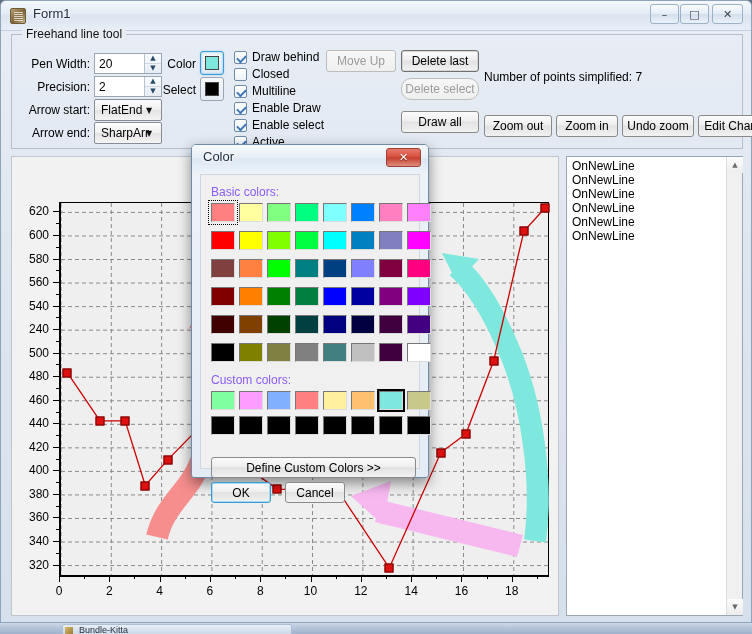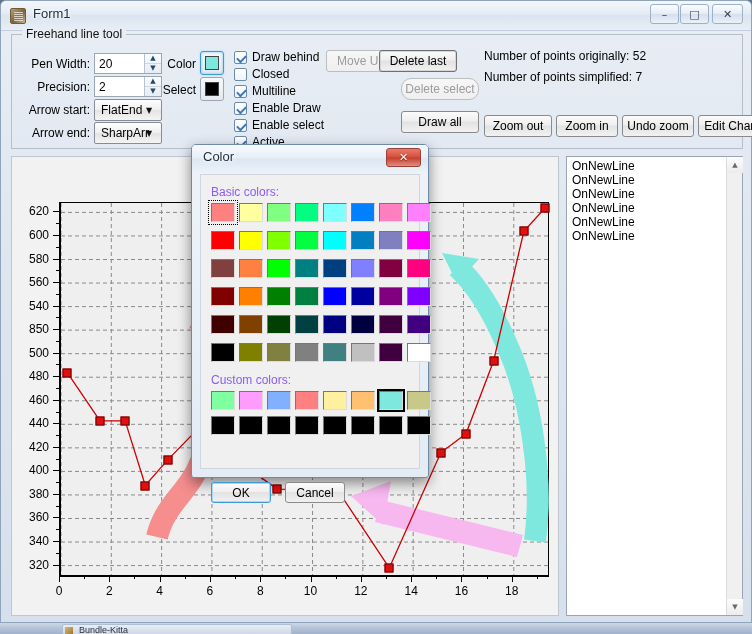--- a/index.html
+++ b/index.html
@@ -336,25 +336,24 @@
           <div class="cbox checked"></div>
           <span>Enable select</span>
         </div>
         <div class="cbrow" style="left: 222px; top: 99px;">
           <div class="cbox checked"></div>
           <span>Active</span>
         </div>
       </div>
 
     <div class="btn disabled" style="left:314px; top:15px; width:70px;">Move Up</div>
-    <div class="btn strong" style="left:367px; top:15px; width:78px;">Delete last</div>
+    <div class="btn strong" style="left:389px; top:15px; width:78px;">Delete last</div>
     <div class="btn disabled" style="left:389px; top:43px; width:78px;border-radius:10px;">Delete select</div>
     <div class="btn" style="left:389px; top:76px; width:78px;">Draw all</div>
 
-    <div class="infotext" style="left:472px; top:14px;">Number of points originally: 52</div>
     <div class="infotext" style="left:472px; top:35px;">Number of points simplified: 7</div>
 
     <div class="btn" style="left:472px; top:80px; width:68px;">Zoom out</div>
     <div class="btn" style="left:544px; top:80px; width:62px;">Zoom in</div>
     <div class="btn" style="left:610px; top:80px; width:72px;">Undo zoom</div>
     <div class="btn" style="left:686px; top:80px; width:66px;">Edit Chart</div>
   </div>
 
   <div id="chart-panel">
     <div id="plot">
@@ -422,21 +421,21 @@
         <div class="ytick-label" style="top: 289.861px; right: 509px; width: 34px;">420</div>
         <div class="ytick-mark" style="left: 41px; top: 289.861px;"></div>
         <div class="ytick-label" style="top: 266.316px; right: 509px; width: 34px;">440</div>
         <div class="ytick-mark" style="left: 41px; top: 266.316px;"></div>
         <div class="ytick-label" style="top: 242.772px; right: 509px; width: 34px;">460</div>
         <div class="ytick-mark" style="left: 41px; top: 242.772px;"></div>
         <div class="ytick-label" style="top: 219.228px; right: 509px; width: 34px;">480</div>
         <div class="ytick-mark" style="left: 41px; top: 219.228px;"></div>
         <div class="ytick-label" style="top: 195.684px; right: 509px; width: 34px;">500</div>
         <div class="ytick-mark" style="left: 41px; top: 195.684px;"></div>
-        <div class="ytick-label" style="top: 172.139px; right: 509px; width: 34px;">850</div>
+        <div class="ytick-label" style="top: 172.139px; right: 509px; width: 34px;">240</div>
         <div class="ytick-mark" style="left: 41px; top: 172.139px;"></div>
         <div class="ytick-label" style="top: 148.595px; right: 509px; width: 34px;">540</div>
         <div class="ytick-mark" style="left: 41px; top: 148.595px;"></div>
         <div class="ytick-label" style="top: 125.051px; right: 509px; width: 34px;">560</div>
         <div class="ytick-mark" style="left: 41px; top: 125.051px;"></div>
         <div class="ytick-label" style="top: 101.506px; right: 509px; width: 34px;">580</div>
         <div class="ytick-mark" style="left: 41px; top: 101.506px;"></div>
         <div class="ytick-label" style="top: 77.962px; right: 509px; width: 34px;">600</div>
         <div class="ytick-mark" style="left: 41px; top: 77.962px;"></div>
         <div class="ytick-label" style="top: 54.4177px; right: 509px; width: 34px;">620</div>
@@ -577,20 +576,21 @@
           <div class="swcell" style="left: 10px; top: 241px; background: rgb(0, 0, 0);"></div>
           <div class="swcell" style="left: 38px; top: 241px; background: rgb(0, 0, 0);"></div>
           <div class="swcell" style="left: 66px; top: 241px; background: rgb(0, 0, 0);"></div>
           <div class="swcell" style="left: 94px; top: 241px; background: rgb(0, 0, 0);"></div>
           <div class="swcell" style="left: 122px; top: 241px; background: rgb(0, 0, 0);"></div>
           <div class="swcell" style="left: 150px; top: 241px; background: rgb(0, 0, 0);"></div>
           <div class="swcell" style="left: 178px; top: 241px; background: rgb(0, 0, 0);"></div>
           <div class="swcell" style="left: 206px; top: 241px; background: rgb(0, 0, 0);"></div>
         </div>
 
+      <div id="define-btn">Define Custom Colors &gt;&gt;</div>
       <div id="ok-btn">OK</div>
       <div id="cancel-btn">Cancel</div>
     </div>
   </div>
 </div>
 
 <div id="taskbar">
   <div id="taskbar-item">Bundle-Kitta</div>
 </div>
 

